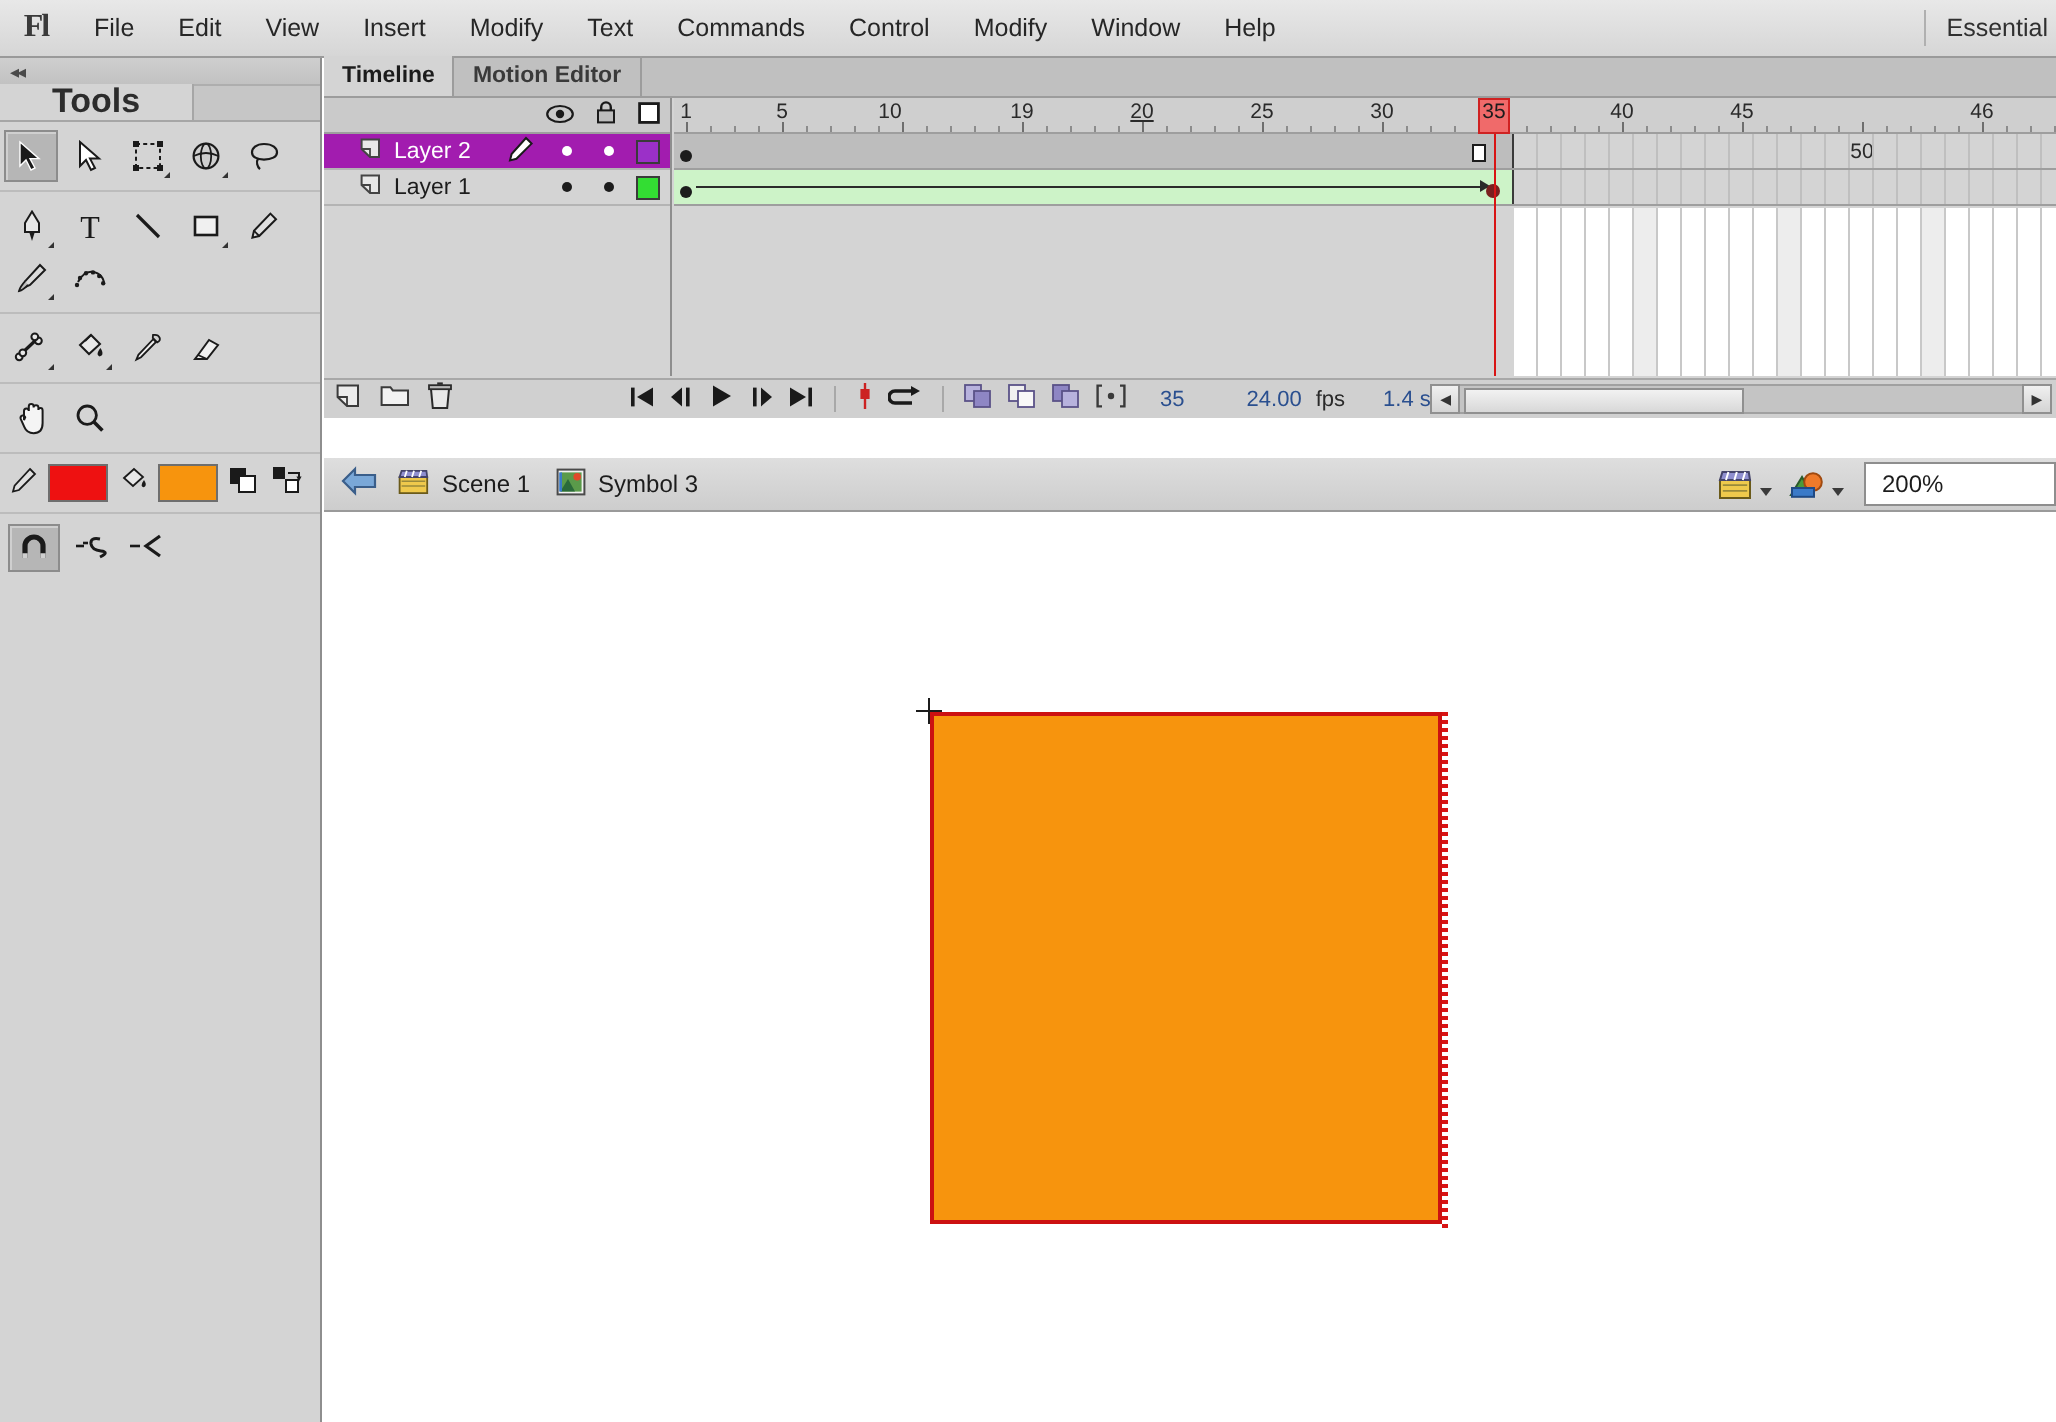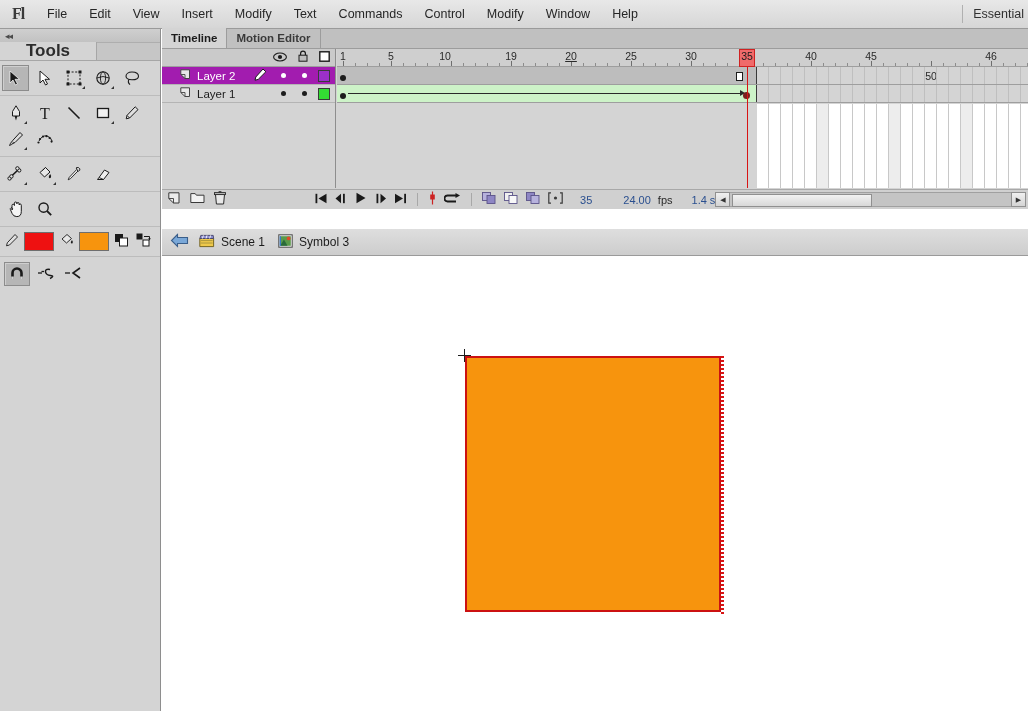--- a/index.html
+++ b/index.html
@@ -806,20 +806,40 @@
           <rect x="0.8" y="0.8" width="13.4" height="12.4" fill="#f2f2f2" stroke="#4a4a4a" stroke-width="1"></rect>
           <rect x="2.2" y="2.2" width="10.6" height="9.6" fill="#5a9a4a"></rect>
           <path d="M2.2 11.8 L6 5.5 L9.5 11.8 Z" fill="#2a6a3a"></path>
           <circle cx="10.6" cy="4.4" r="1.9" fill="#e04a2a"></circle>
           <rect x="1.6" y="2.2" width="1.4" height="9.6" fill="#3a7ac8"></rect>
         </svg>
       </span>
       <span class="crumb-label">Symbol 3</span>
     </span>
 
+    <div id="editbar-right">
+      <span class="eb-icon-wrap">
+        <svg width="20" height="17" viewBox="0 0 20 17">
+          <path d="M1 6 L16 6 L16 15 L1 15 Z" fill="#efc94c" stroke="#6a5a1a" stroke-width="1"></path>
+          <path d="M1 6 L2.2 2 L15.4 2 L16 6 Z" fill="#8f8fcf" stroke="#44446a" stroke-width="1"></path>
+          <path d="M5.2 2 L4 6 M9.4 2 L8.2 6 M13.6 2 L12.4 6" stroke="#ffffff" stroke-width="1"></path>
+          <path d="M2.4 8.6 L14.6 8.6 M2.4 11.4 L14.6 11.4" stroke="#9a8a3a" stroke-width="0.9"></path>
+        </svg>
+        <span class="eb-caret"></span>
+      </span>
+      <span class="eb-icon-wrap">
+        <svg width="21" height="17" viewBox="0 0 21 17">
+          <path d="M1.5 13.5 L7 4.5 L12 13.5 Z" fill="#4a9a3a" stroke="#2a5a2a" stroke-width="1"></path>
+          <circle cx="12.5" cy="7" r="4.4" fill="#ef7a2a" stroke="#a04a10" stroke-width="1"></circle>
+          <rect x="2" y="10" width="11" height="4.4" fill="#3a7ac8" stroke="#204a84" stroke-width="1"></rect>
+        </svg>
+        <span class="eb-caret"></span>
+      </span>
+      <div id="zoom-field">200%</div>
+    </div>
   </div>
 
   <div id="stage-area">
     <div id="shape-wrap">
       <div id="shape-rect"></div>
       <div class="sel-edge" style="right:-3px; top:0; height:260px;"></div>
       <div id="crosshair"></div>
     </div>
   </div>
 

